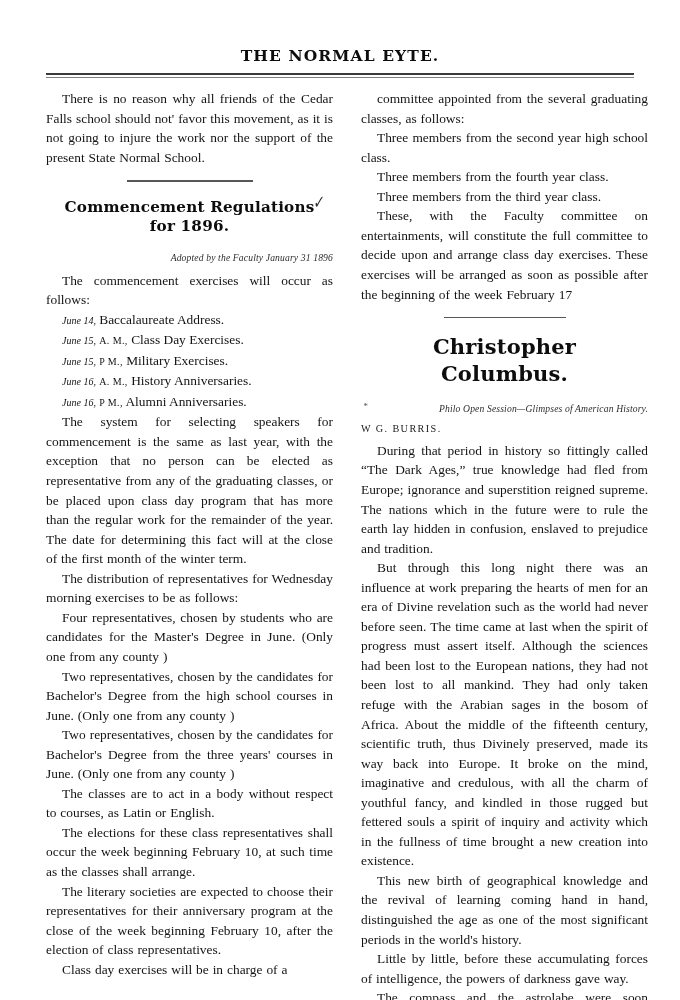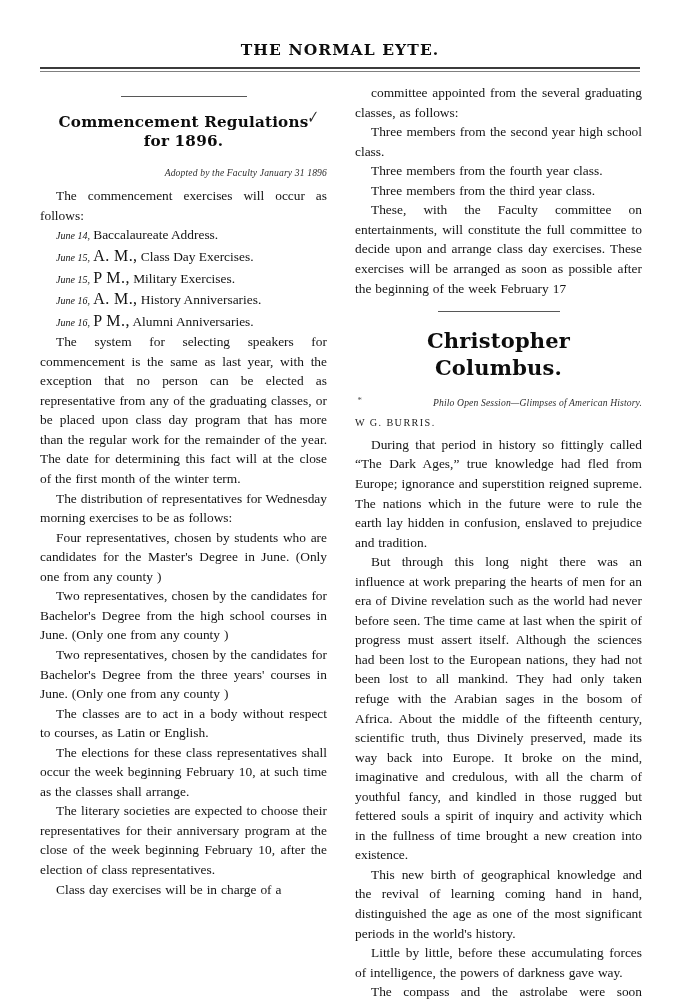--- a/index.html
+++ b/index.html
@@ -14,21 +14,21 @@
     overflow: hidden;
     font-family: "Liberation Serif", "DejaVu Serif", serif;
     color: #111111;
     position: relative;
   }
   .page {
     position: relative;
     width: 680px;
     height: 1000px;
     box-sizing: border-box;
-    padding: 2px;
+    padding: 8px;
   }
 
   
   .masthead {
     text-align: center;
     font-family: "DejaVu Serif", "Liberation Serif", serif;
     font-weight: bold;
     font-size: 15.5px;
     letter-spacing: 1.1px;
     color: #0d0d0d;
@@ -76,21 +76,21 @@
 
   .listline {
     margin: 0;
     font-size: 13.4px;
     line-height: 19.55px;
     text-indent: 16px;
     color: #131313;
     white-space: nowrap;
   }
   .sc {
-    font-size: 16px;
+    font-size: 10px;
     letter-spacing: .4px;
     text-transform: uppercase;
   }
   .osnum { font-size: 10px; font-style: italic; }
 
   
   .divider {
     width: 126px;
     height: 1.3px;
     background: #3a3a3a;
@@ -159,20 +159,21 @@
 
   <div class="rule-wrap">
     <div class="rule-thick"></div>
     <div class="rule-thin"></div>
   </div>
 
   <div class="columns">
 
     <div class="col">
 
+      <p class="para">There is no reason why all friends of the Cedar Falls school should not' favor this movement, as it is not going to injure the work nor the support of the present State Normal School.</p>
 
       <div class="divider"></div>
 
       <div class="title-row">
         <h2 class="section-title">Commencement Regulations for 1896.</h2>
         <div class="subtitle">Adopted by the Faculty January 31  1896</div>
         <span class="checkmark">✓</span>
       </div>
 
       <div class="gap-md"></div>

